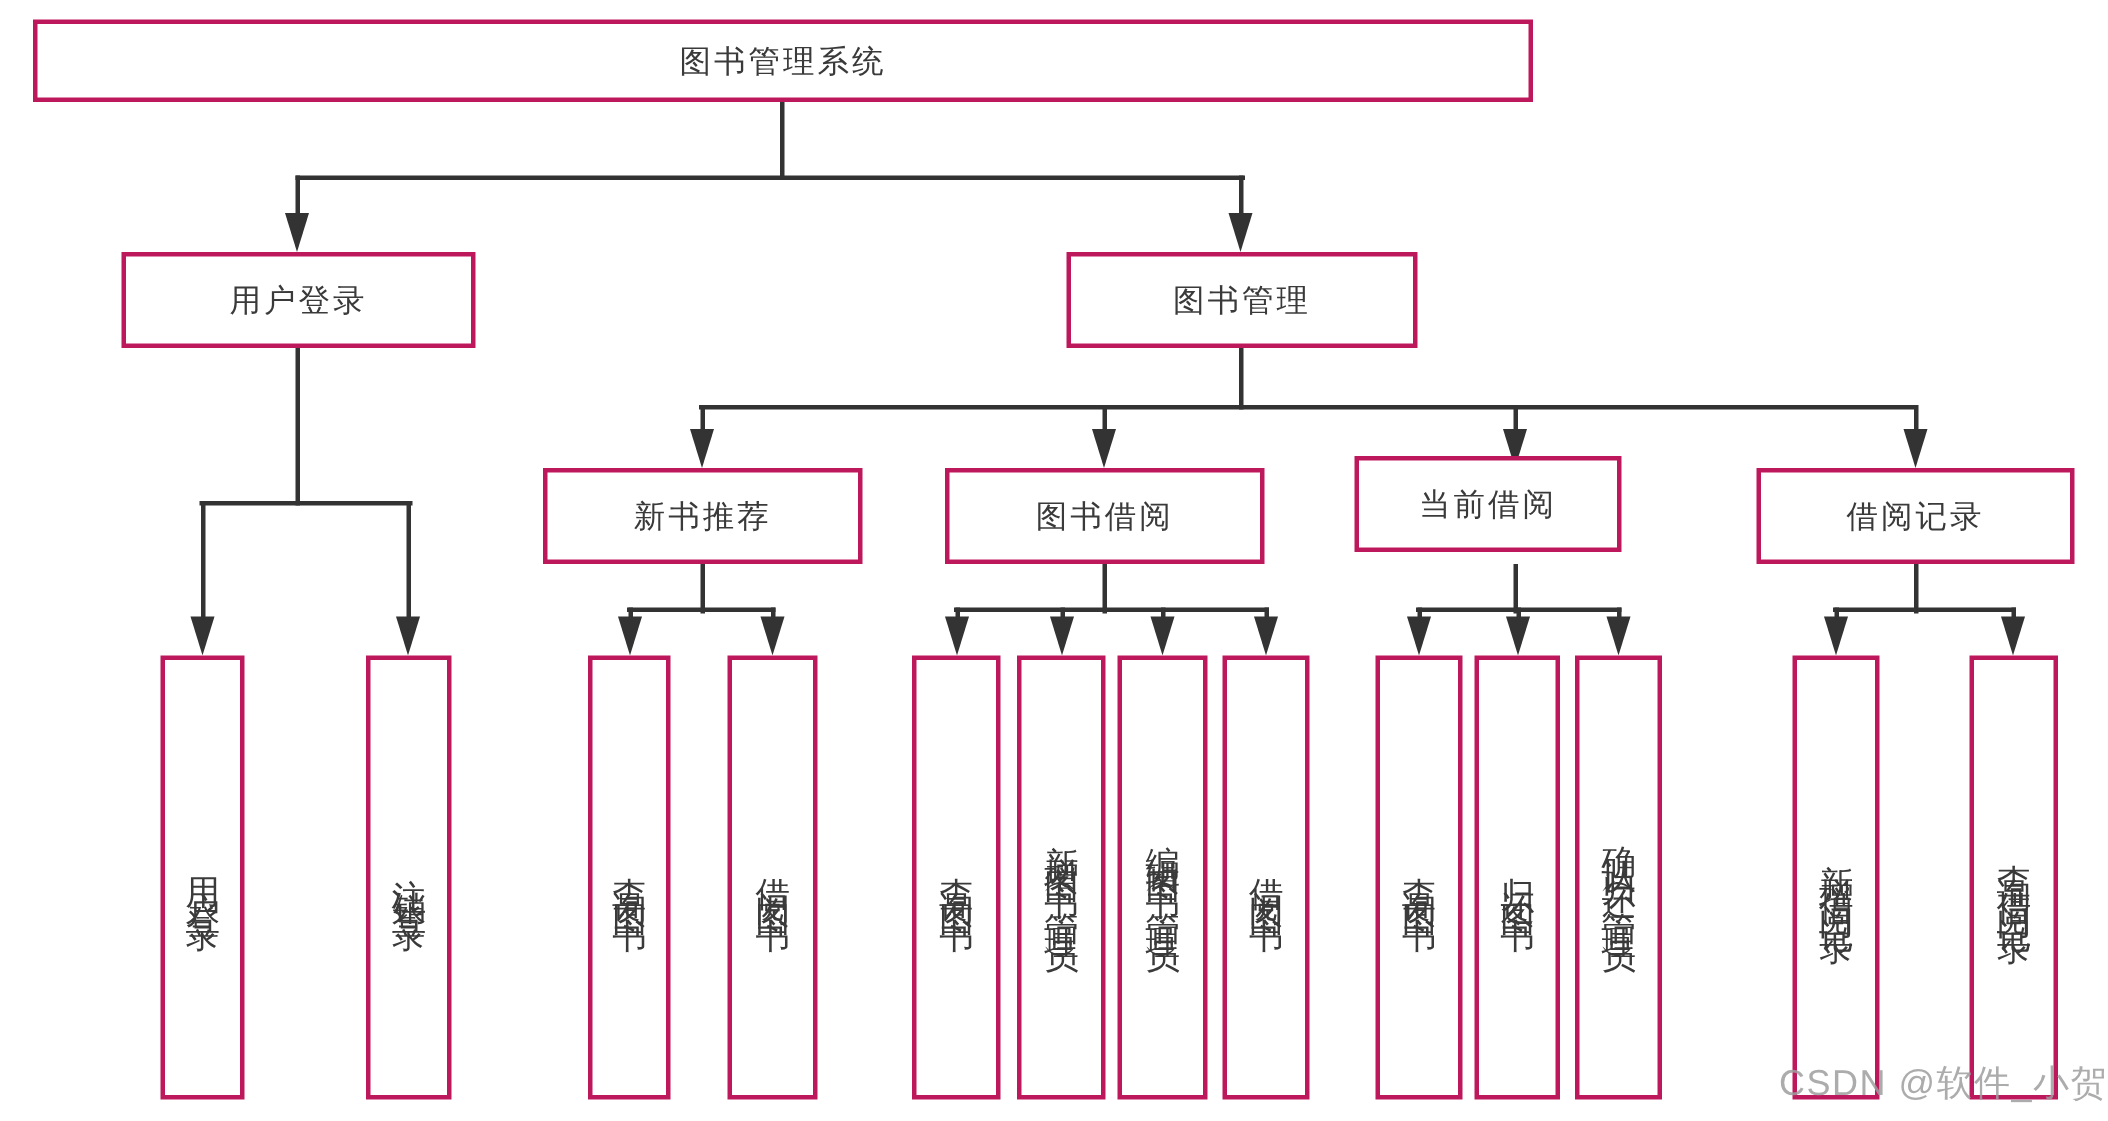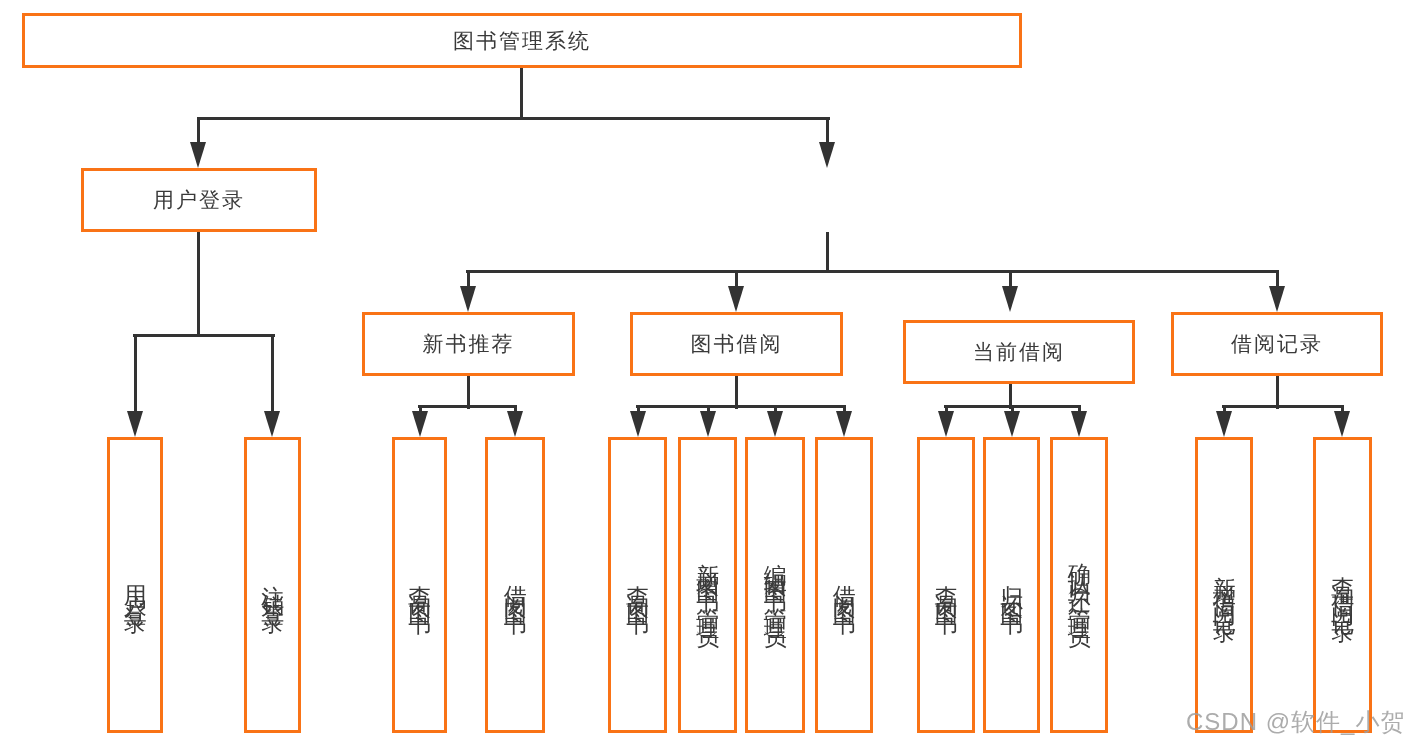--- a/index.html
+++ b/index.html
@@ -1,21 +1,21 @@
 <!DOCTYPE html>
 <html><head>
 <meta charset="utf-8">
 <style>
   html,body{margin:0;padding:0;background:#ffffff;}
   .canvas{
     position:relative;width:1405px;height:747px;background:#ffffff;
     font-family:"Liberation Sans","DejaVu Sans",sans-serif;overflow:hidden;
   }
   .box{
-    position:absolute;box-sizing:border-box;border:3px solid #f97316;background:#ffffff;
+    position:absolute;box-sizing:border-box;border:3px solid #be185d;background:#ffffff;
     display:flex;align-items:center;justify-content:center;z-index:2;
   }
   .hlabel{font-size:21px;color:#3a3a3a;letter-spacing:2px;white-space:nowrap;}
   .vtext{
     writing-mode:vertical-rl;text-orientation:mixed;
     font-size:23px;line-height:1.1;letter-spacing:9px;color:#3a3a3a;
   }
   .line{position:absolute;background:#333333;z-index:1;}
   .head{
     position:absolute;width:0;height:0;z-index:1;
@@ -39,20 +39,23 @@
   <div class="line" style="left:520px;top:68px;width:3px;height:52px"></div>
   <div class="line" style="left:197px;top:117px;width:633px;height:3px"></div>
   <div class="line" style="left:197px;top:117px;width:3px;height:28px"></div>
   <div class="head" style="left:190px;top:142px"></div>
   <div class="line" style="left:826px;top:117px;width:3px;height:28px"></div>
   <div class="head" style="left:819px;top:142px"></div>
 
   <div class="box" style="left:81px;top:168px;width:236px;height:64px">
     <span class="hlabel">用户登录</span>
   </div>
+  <div class="box" style="left:711px;top:168px;width:234px;height:64px">
+    <span class="hlabel">图书管理</span>
+  </div>
 
   <div class="line" style="left:197px;top:232px;width:3px;height:105px"></div>
   <div class="line" style="left:133px;top:334px;width:142px;height:3px"></div>
   <div class="line" style="left:134px;top:334px;width:3px;height:80px"></div>
   <div class="head" style="left:127px;top:411px"></div>
   <div class="line" style="left:271px;top:334px;width:3px;height:80px"></div>
   <div class="head" style="left:264px;top:411px"></div>
 
   <div class="box" style="left:107px;top:437px;width:56px;height:296px">
     <span class="vtext">用户登录</span>
@@ -71,21 +74,21 @@
   <div class="head" style="left:1002px;top:286px"></div>
   <div class="line" style="left:1276px;top:270px;width:3px;height:20px"></div>
   <div class="head" style="left:1269px;top:286px"></div>
 
   <div class="box" style="left:630px;top:312px;width:213px;height:64px">
     <span class="hlabel">图书借阅</span>
   </div>
   <div class="box" style="left:362px;top:312px;width:213px;height:64px">
     <span class="hlabel">新书推荐</span>
   </div>
-  <div class="box" style="left:903px;top:320px;width:232px;height:64px">
+  <div class="box" style="left:903px;top:304px;width:178px;height:64px">
     <span class="hlabel">当前借阅</span>
   </div>
   <div class="box" style="left:1171px;top:312px;width:212px;height:64px">
     <span class="hlabel">借阅记录</span>
   </div>
 
   <div class="line" style="left:467px;top:376px;width:3px;height:33px"></div>
   <div class="line" style="left:418px;top:405px;width:99px;height:3px"></div>
   <div class="line" style="left:419px;top:405px;width:3px;height:10px"></div>
   <div class="head" style="left:412px;top:411px"></div>

